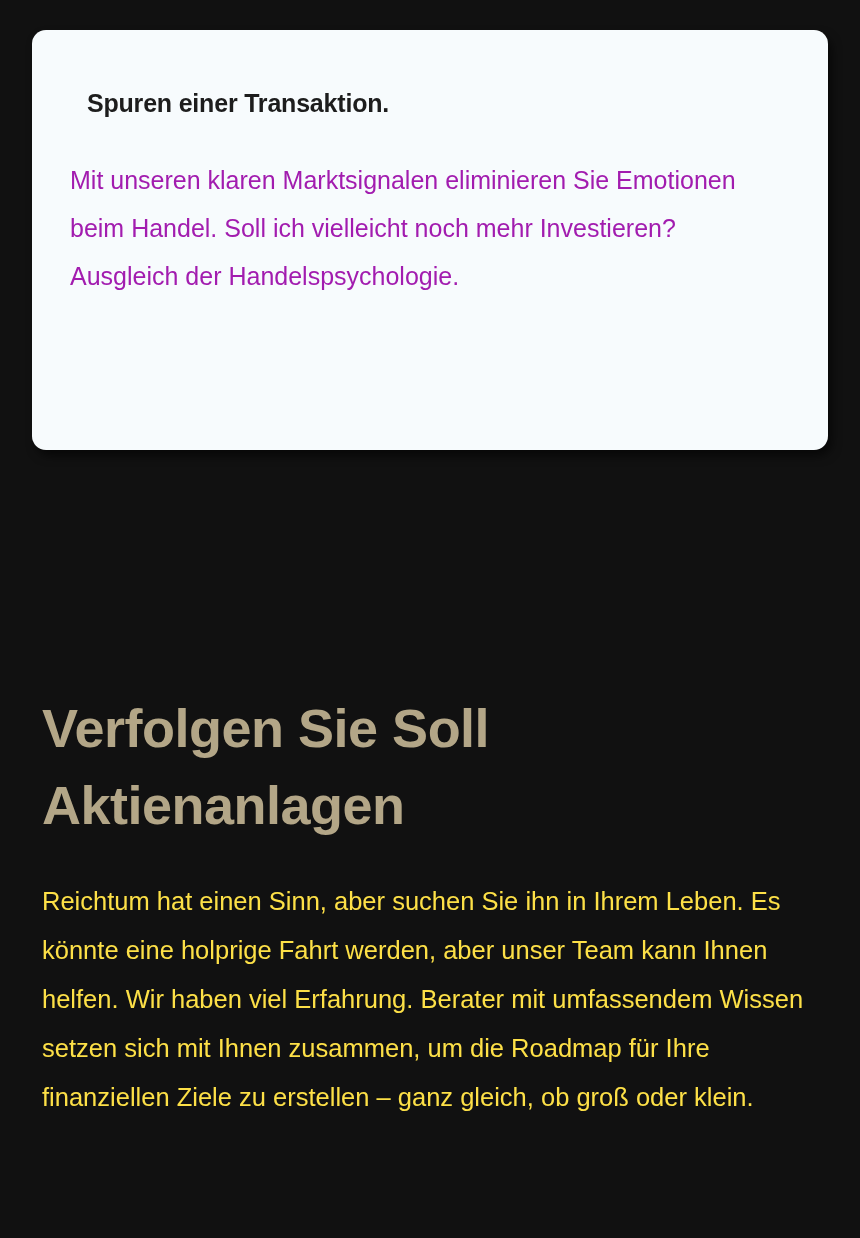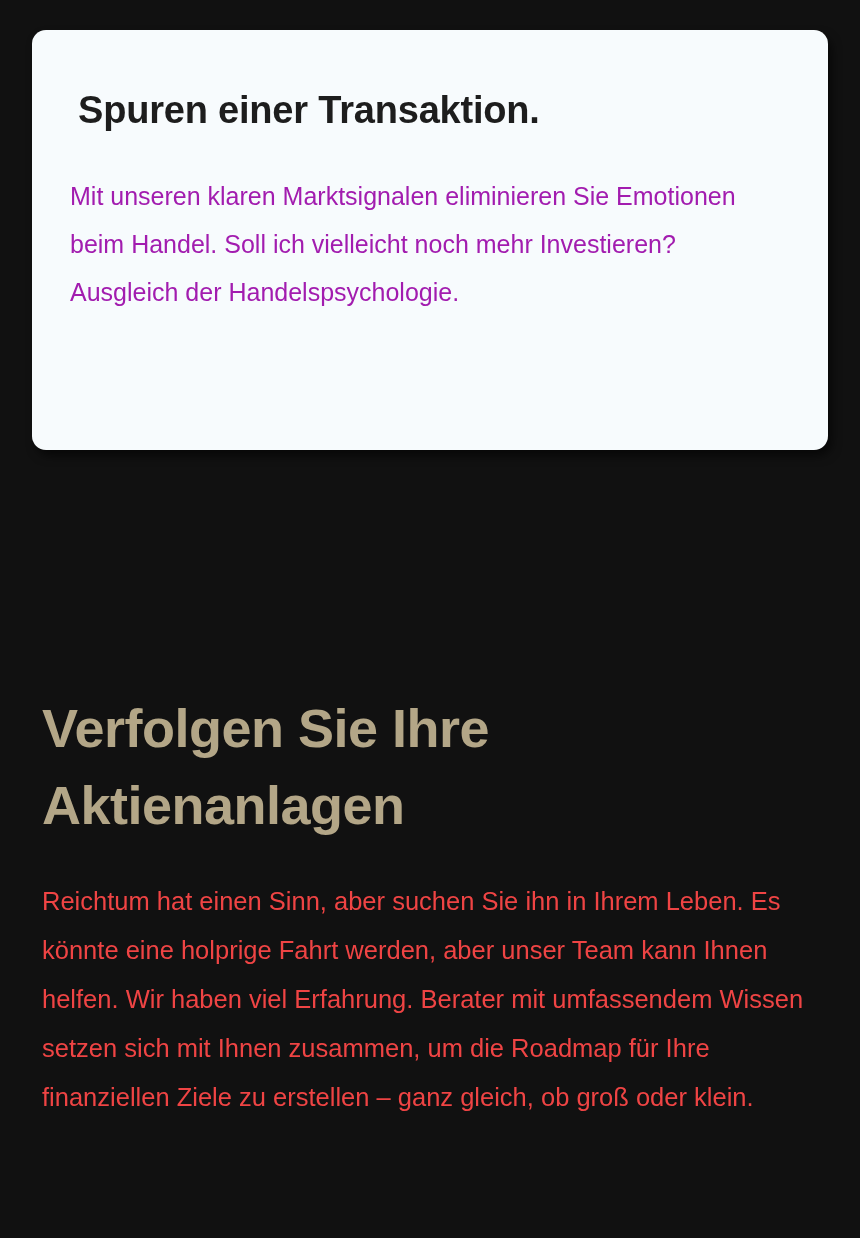--- a/index.html
+++ b/index.html
@@ -28,25 +28,25 @@
     top: 30px;
     width: 796px;
     height: 420px;
     background: #f7fbfd;
     border-radius: 14px;
     box-sizing: border-box;
     padding: 58px 40px 40px 38px;
     box-shadow: 4px 6px 10px rgba(0,0,0,0.55);
   }
   .card-title {
-    font-size: 38px;
+    font-size: 25px;
     font-weight: 700;
     color: #1d1d1d;
     letter-spacing: -0.2px;
-    margin: 0 0 38px 8px;
+    margin: 0 0 38px 17px;
     line-height: 1.2;
   }
   .card-body {
     font-size: 25px;
     line-height: 1.92;
     color: #a21caf;
     margin: 0;
     max-width: 700px;
     font-weight: 400;
   }
@@ -63,34 +63,34 @@
     font-weight: 700;
     color: #b3a687;
     line-height: 1.42;
     margin: 0 0 34px 0;
     letter-spacing: -0.5px;
     max-width: 620px;
   }
   .section-body {
     font-size: 25.5px;
     line-height: 1.92;
-    color: #ef4444;
+    color: #fde047;
     margin: 0;
     font-weight: 400;
     max-width: 775px;
   }
 </style>
 </head>
 <body>
 
 <div class="page">
 
   <div class="card">
     <h2 class="card-title">Spuren einer Transaktion.</h2>
     <p class="card-body">Mit unseren klaren Marktsignalen eliminieren Sie Emotionen beim Handel. Soll ich vielleicht noch mehr Investieren? Ausgleich der Handelspsychologie.</p>
   </div>
 
   <div class="section">
-    <h1 class="section-heading">Verfolgen Sie Ihre Aktienanlagen</h1>
+    <h1 class="section-heading">Verfolgen Sie Soll Aktienanlagen</h1>
     <p class="section-body">Reichtum hat einen Sinn, aber suchen Sie ihn in Ihrem Leben. Es könnte eine holprige Fahrt werden, aber unser Team kann Ihnen helfen. Wir haben viel Erfahrung. Berater mit umfassendem Wissen setzen sich mit Ihnen zusammen, um die Roadmap für Ihre finanziellen Ziele zu erstellen – ganz gleich, ob groß oder klein.</p>
   </div>
 
 </div>
 
 </body></html>

